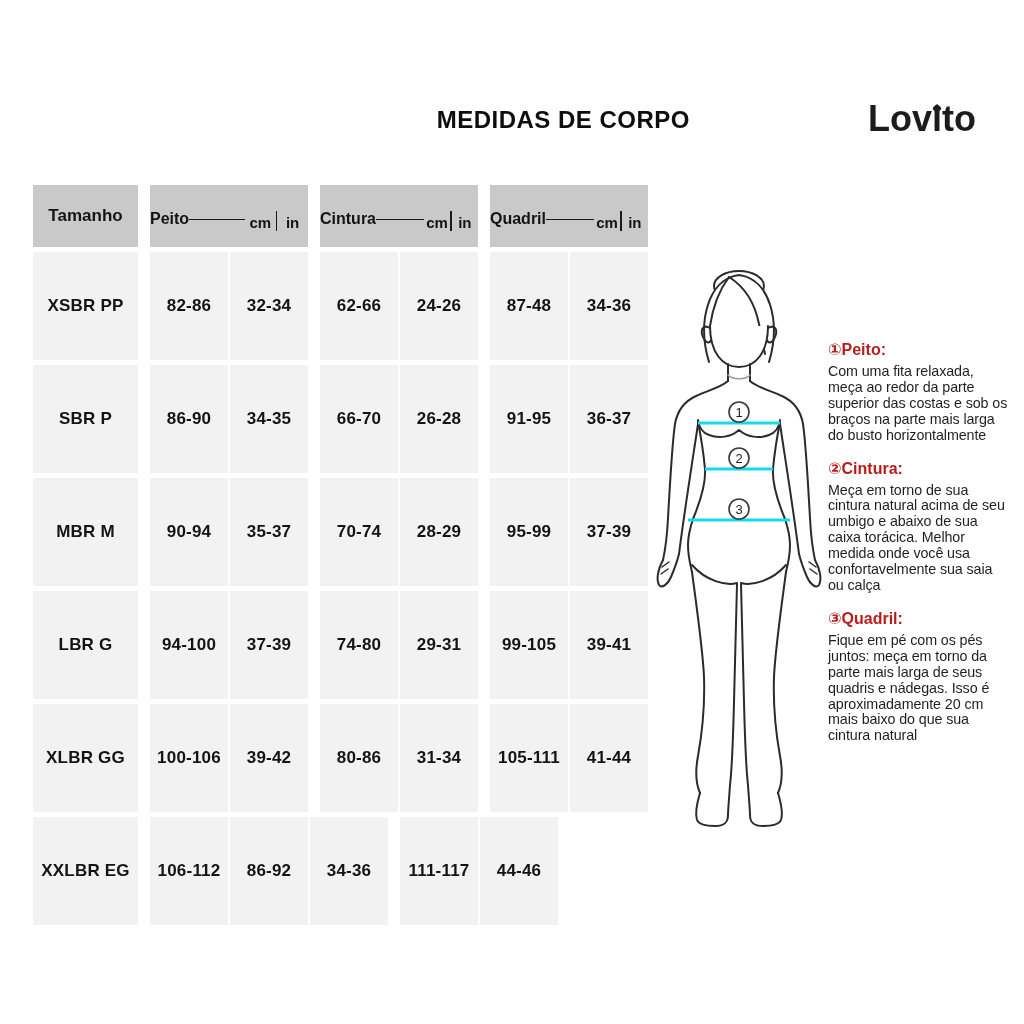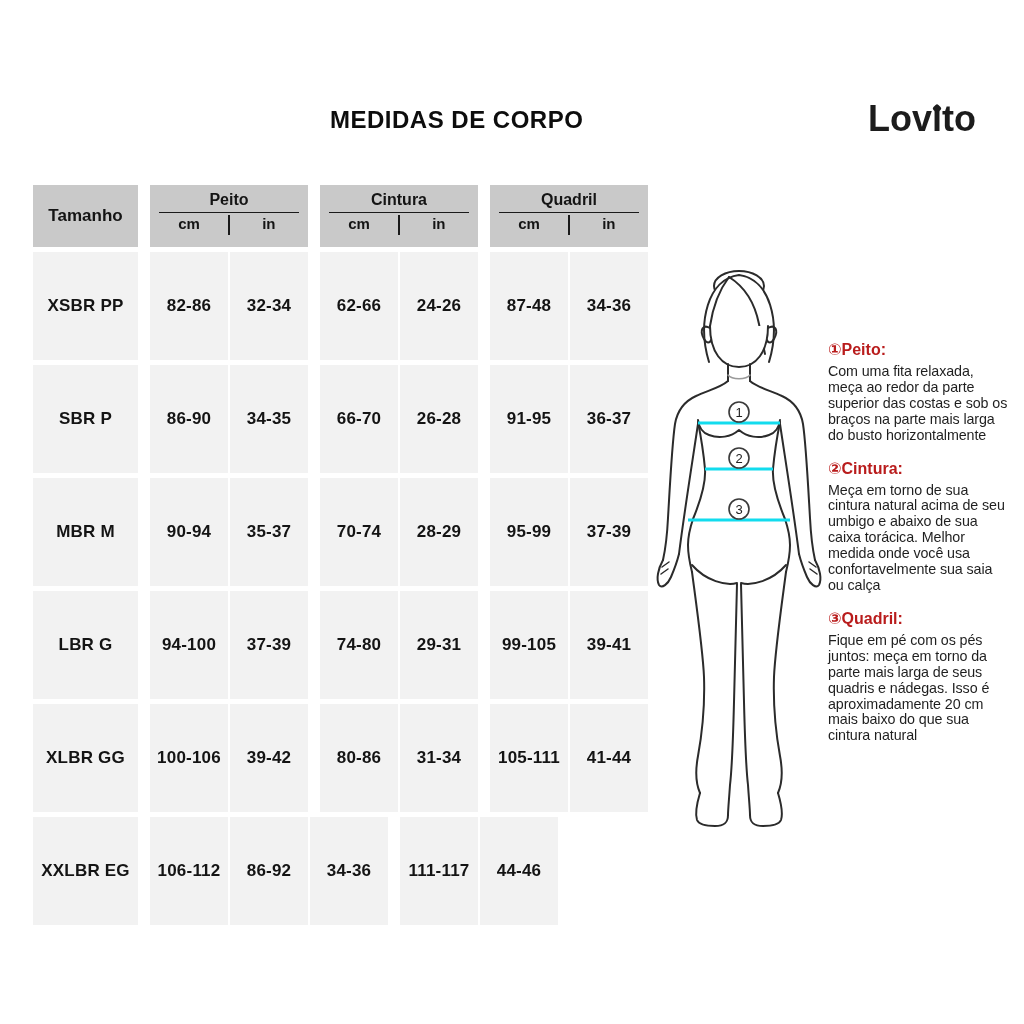--- a/index.html
+++ b/index.html
@@ -3,44 +3,44 @@
 <meta charset="utf-8">
 <style>
   html,body{margin:0;padding:0;}
   body{
     width:1024px;height:1024px;position:relative;background:#ffffff;
     font-family:"Liberation Sans","DejaVu Sans",sans-serif;color:#141414;
     overflow:hidden;
   }
   
   .page-title{
-    position:absolute;left:330px;top:106px;width:360px;text-align:left;
+    position:absolute;left:330px;top:106px;width:360px;text-align:right;
     font-size:24px;font-weight:800;letter-spacing:.5px;color:#0d0d0d;
   }
   .brand-logo{
     position:absolute;left:868px;top:98px;font-size:36px;font-weight:800;
     letter-spacing:0;color:#1c1c1c;
   }
   .logo-i{position:relative;display:inline-block;}
   .logo-i .dot{
     position:absolute;left:50%;top:7px;width:7px;height:7px;background:#1c1c1c;
     transform:translateX(-50%) rotate(45deg);border-radius:2px;
   }
   
   .size-table{position:absolute;left:33px;top:185px;width:615px;}
   .hrow,.trow{display:flex;}
   .hrow{height:62px;margin-bottom:5px;}
   .trow{height:108px;margin-bottom:5px;}
   .hcell{background:#c9c9c9;display:flex;align-items:center;justify-content:center;}
   .h-size{width:105px;margin-right:12px;font-size:17px;font-weight:700;}
-  .h-group{width:158px;margin-right:12px;flex-direction:column;justify-content:flex-start;padding-top:6px;box-sizing:border-box;}
+  .h-group{width:158px;margin-right:12px;flex-direction:row;justify-content:flex-start;padding-top:6px;box-sizing:border-box;}
   .h-group:last-child,.c-in:last-child{margin-right:0;}
   .g-title{font-size:16px;font-weight:700;line-height:18px;}
   .g-rule{width:140px;height:0;border-top:1.5px solid #1a1a1a;margin:3px 0 2px 0;}
-  .g-units{display:flex;align-items:flex-start;width:100%;height:24px;}
+  .g-units{display:flex;align-items:flex-end;width:100%;height:24px;}
   .g-unit{flex:1;text-align:center;font-size:15px;font-weight:600;}
   .g-div{width:1.5px;height:20px;background:#1a1a1a;}
   .cell{
     background:#f2f2f2;display:flex;align-items:center;justify-content:center;
     font-size:17px;font-weight:700;letter-spacing:.2px;
   }
   .c-size{width:105px;margin-right:12px;line-height:22px;text-align:center;}
   .c-cm{width:78px;margin-right:2px;}
   .c-in{width:78px;margin-right:12px;text-align:center;}
   

